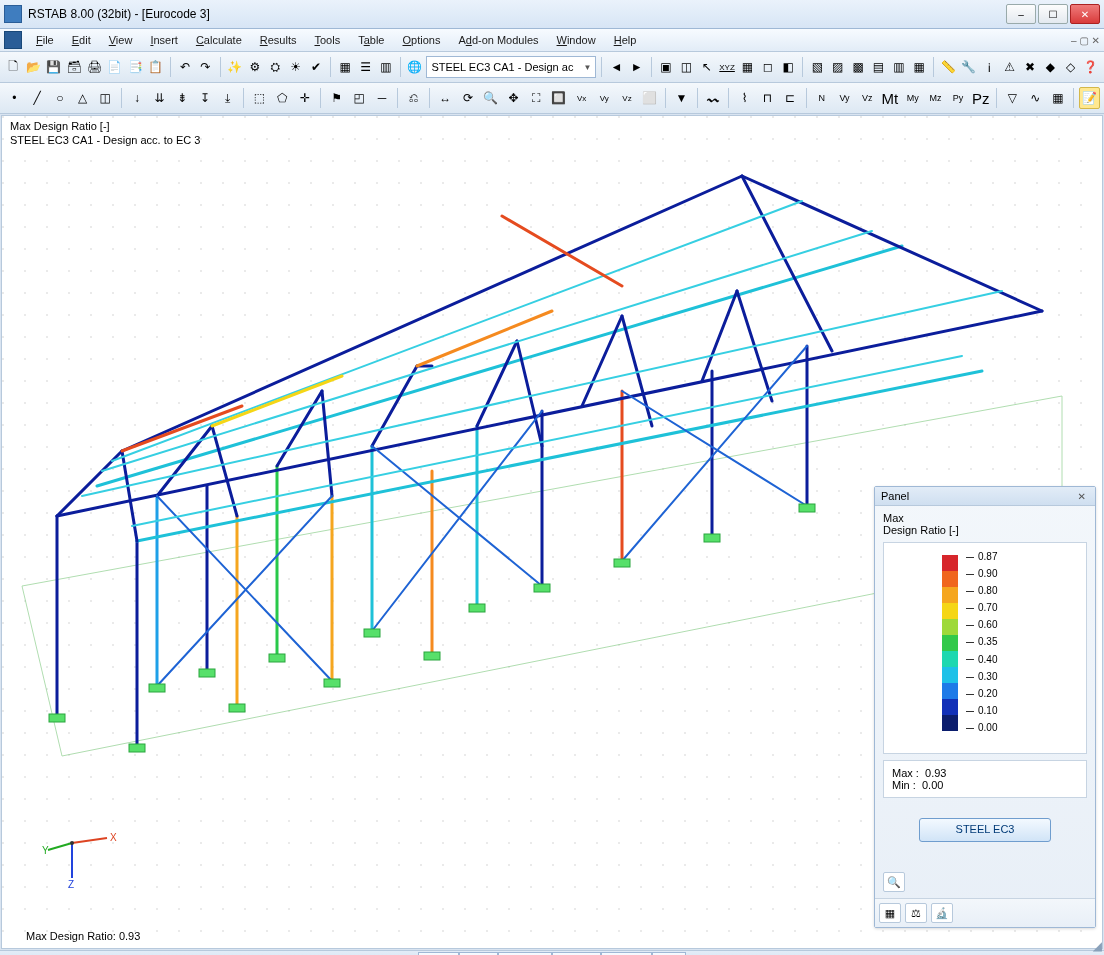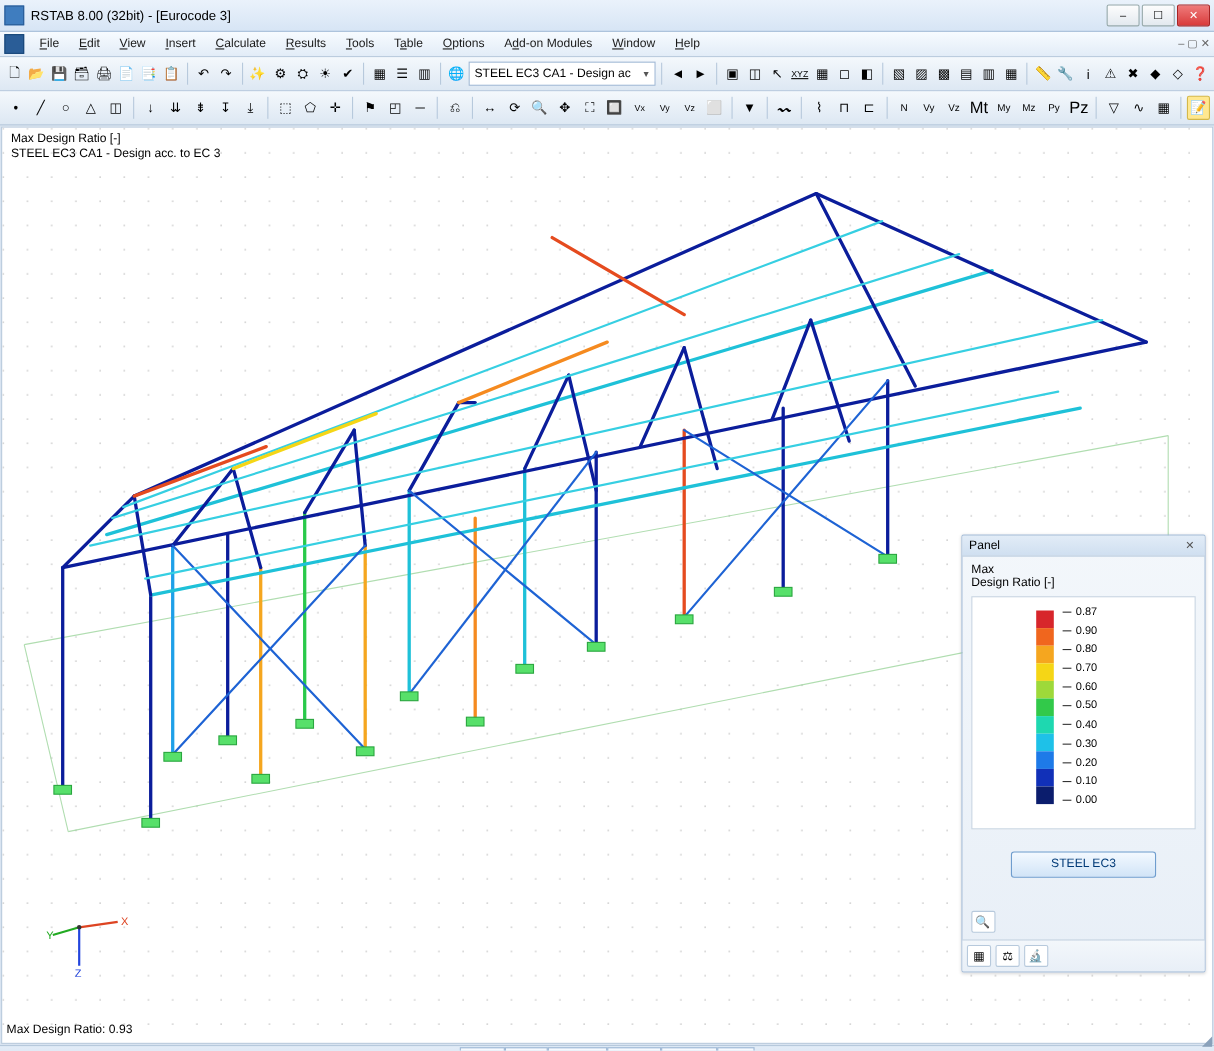--- a/index.html
+++ b/index.html
@@ -17,21 +17,21 @@
 .mdi-ctrls{margin-left:auto;display:flex;gap:6px;color:#666;font-size:10px;}
 
 .toolbar{background:linear-gradient(#f4f8fc,#dde8f3);border-bottom:1px solid #b7c9dc;display:flex;align-items:center;padding:2px 4px;gap:2px;flex-wrap:nowrap;height:26px;}
 .toolbar .sep{width:1px;height:20px;background:#b7c9dc;margin:0 3px;}
 .tbtn{width:20px;height:20px;border:1px solid transparent;display:flex;align-items:center;justify-content:center;border-radius:2px;font-size:12px;}
 .combo{height:20px;border:1px solid #9fb8d5;background:#fff;display:flex;align-items:center;padding:0 4px;font-size:11px;min-width:160px;}
 .combo .car{margin-left:auto;font-size:8px;color:#555;}
 
 .workspace{position:relative;background:#fff;height:832px;border:1px solid #b7c9dc;margin:1px;}
 .view-text{position:absolute;left:8px;font-size:11px;color:#000;}
-.view-bottom{position:absolute;left:4px;bottom:6px;font-size:11px;}
+.view-bottom{position:absolute;left:24px;bottom:6px;font-size:11px;}
 .axis{position:absolute;left:40px;bottom:60px;}
 .axis line{stroke-width:2}
 
 .panel{position:absolute;right:6px;top:370px;width:220px;background:linear-gradient(#f3f7fb,#e8eff7);border:1px solid #9fb8d5;border-radius:2px;box-shadow:0 1px 3px rgba(0,0,0,.15);}
 .panel-head{background:linear-gradient(#e2ecf7,#cfdff0);border-bottom:1px solid #b7c9dc;padding:3px 6px;font-weight:normal;display:flex;align-items:center;}
 .panel-head .x{margin-left:auto;color:#555;font-size:10px;padding:0 3px;}
 .panel-body{padding:6px 8px;font-size:11px;}
 .scalebox{background:#fff;border:1px solid #c7d4e2;margin-top:6px;padding:10px 8px 10px 50px;position:relative;height:190px;}
 .scalebar{position:absolute;left:58px;top:12px;width:16px;height:176px;display:flex;flex-direction:column;}
 .scalebar div{flex:1;}
@@ -335,27 +335,31 @@
           <div style="background:#1e7ae8"></div>
             <div style="background:#1130b8"></div>
           <div style="background:#0b1d6d"></div>
         </div>
         <div class="ticks">
           <span>0.87</span>
             <span>0.90</span>
           <span>0.80</span>
             <span>0.70</span>
           <span>0.60</span>
-            <span>0.50</span>
+            <span>0.35</span>
           <span>0.40</span>
             <span>0.30</span>
           <span>0.20</span>
             <span>0.10</span>
           <span>0.00</span>
         </div>
+      </div>
+      <div class="minmax">
+        <div><span>Max :</span>&nbsp;&nbsp;<span>0.93</span></div>
+        <div><span>Min  :</span>&nbsp;&nbsp;<span>0.00</span></div>
       </div>
       <div class="bigbtn">STEEL EC3</div>
       <div style="text-align:right;margin-top:30px;">
         <span class="ftab">🔍</span>
       </div>
     </div>
     <div class="panel-footer">
       <div class="ftab">▦</div>
       <div class="ftab">⚖</div>
       <div class="ftab">🔬</div>

